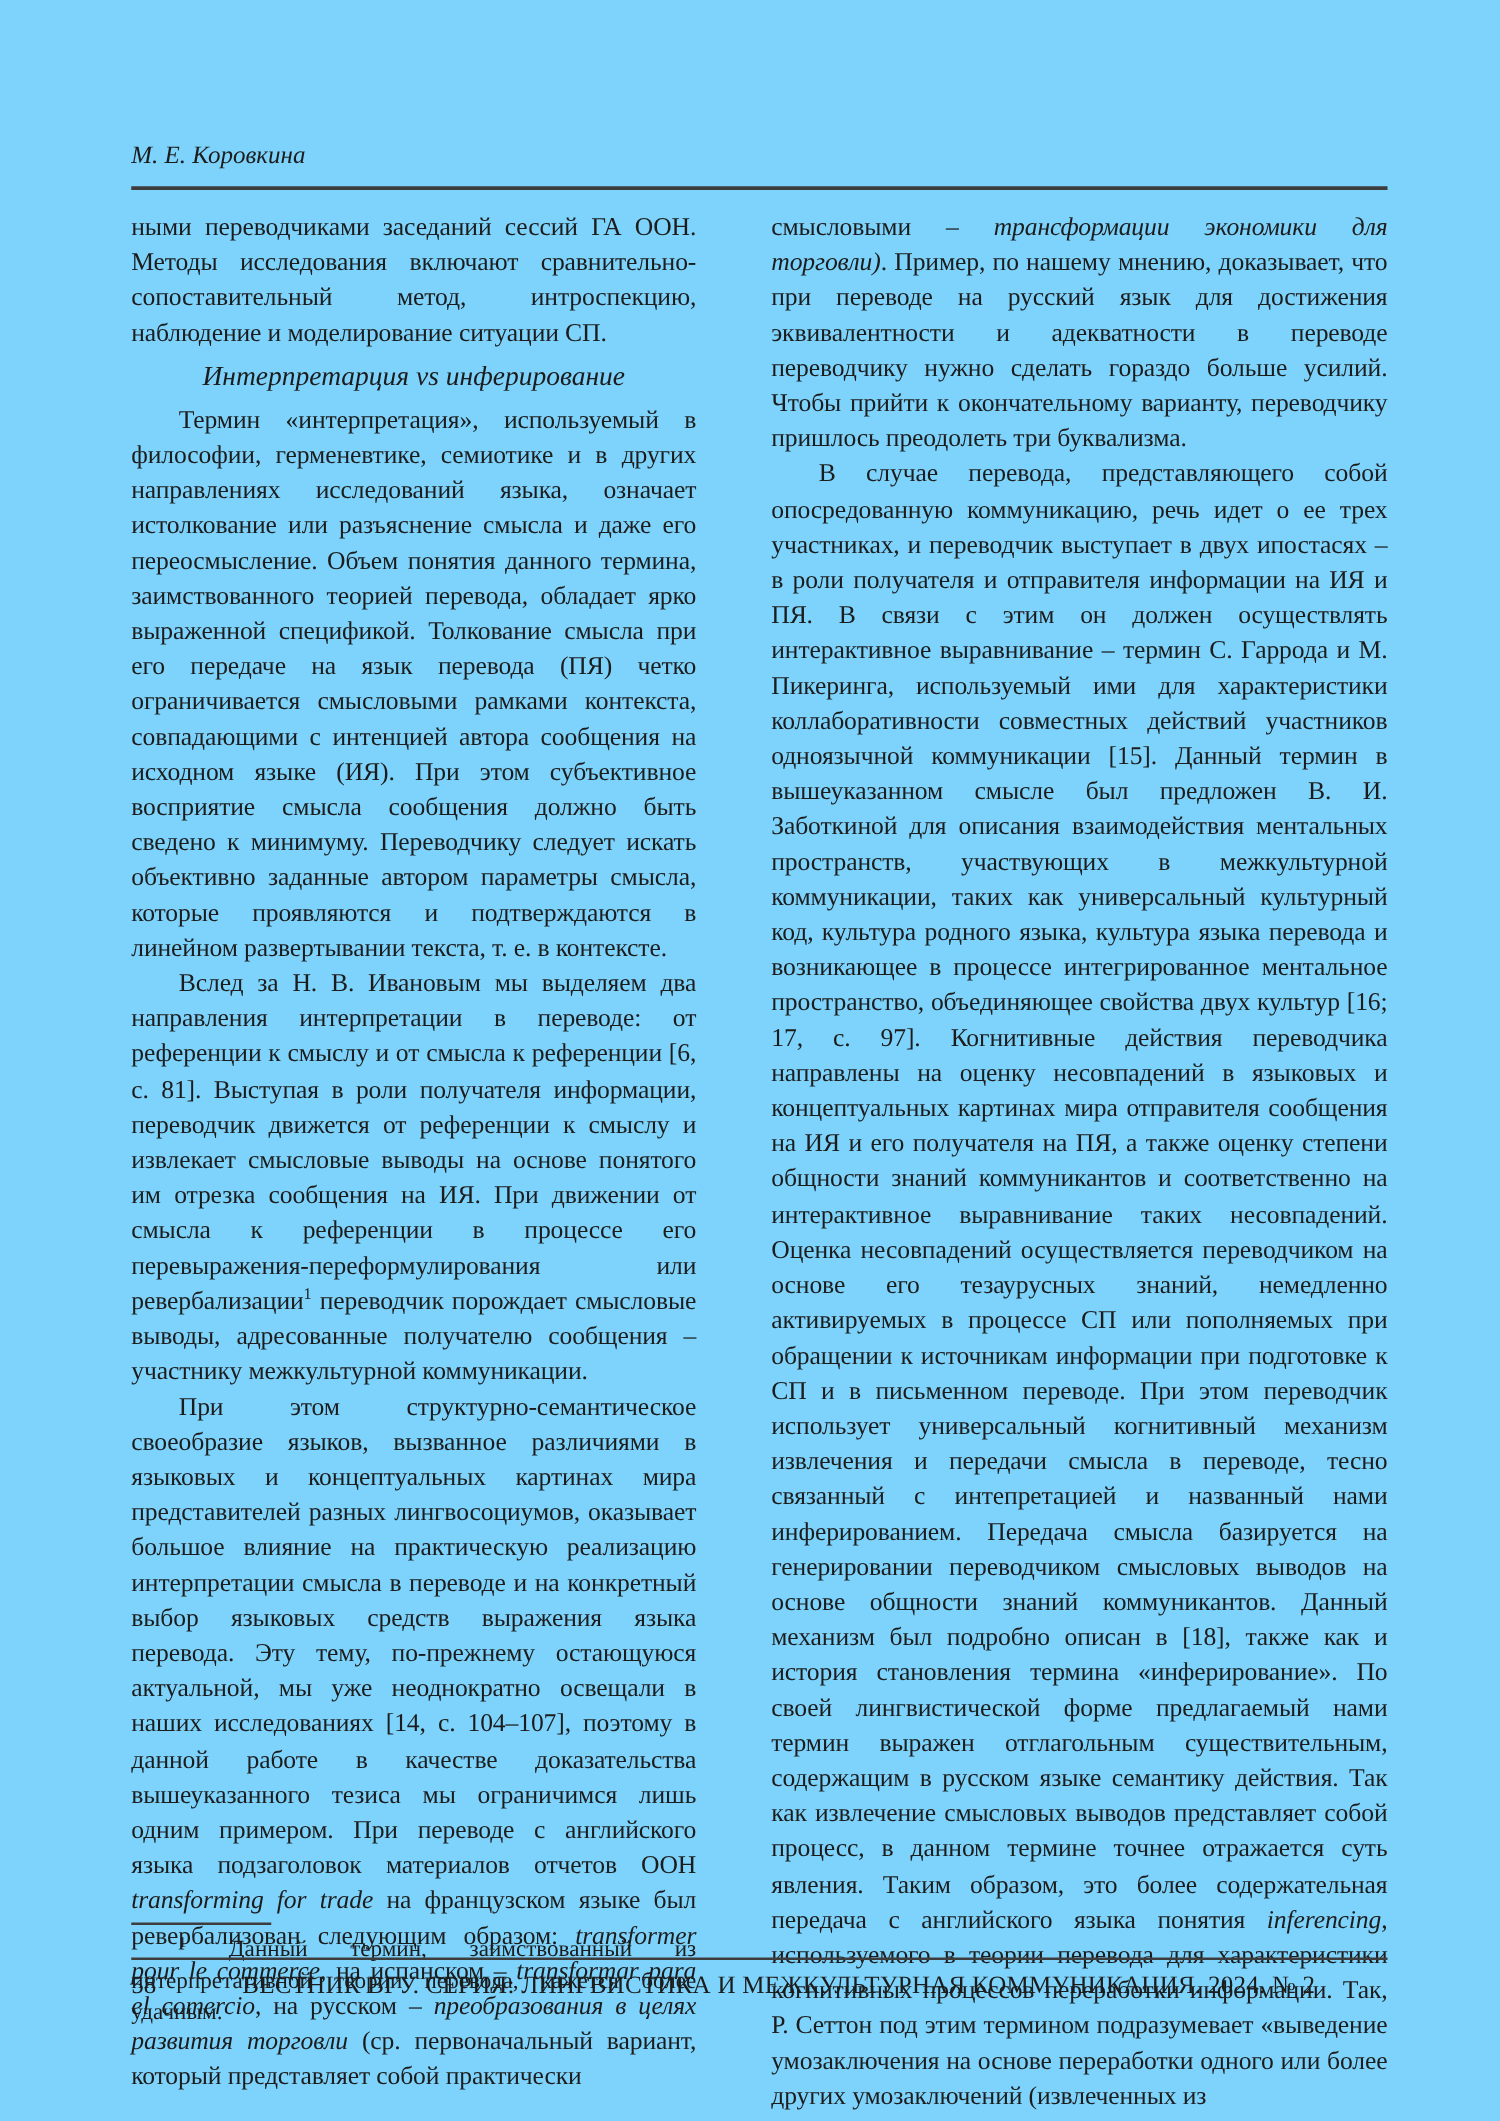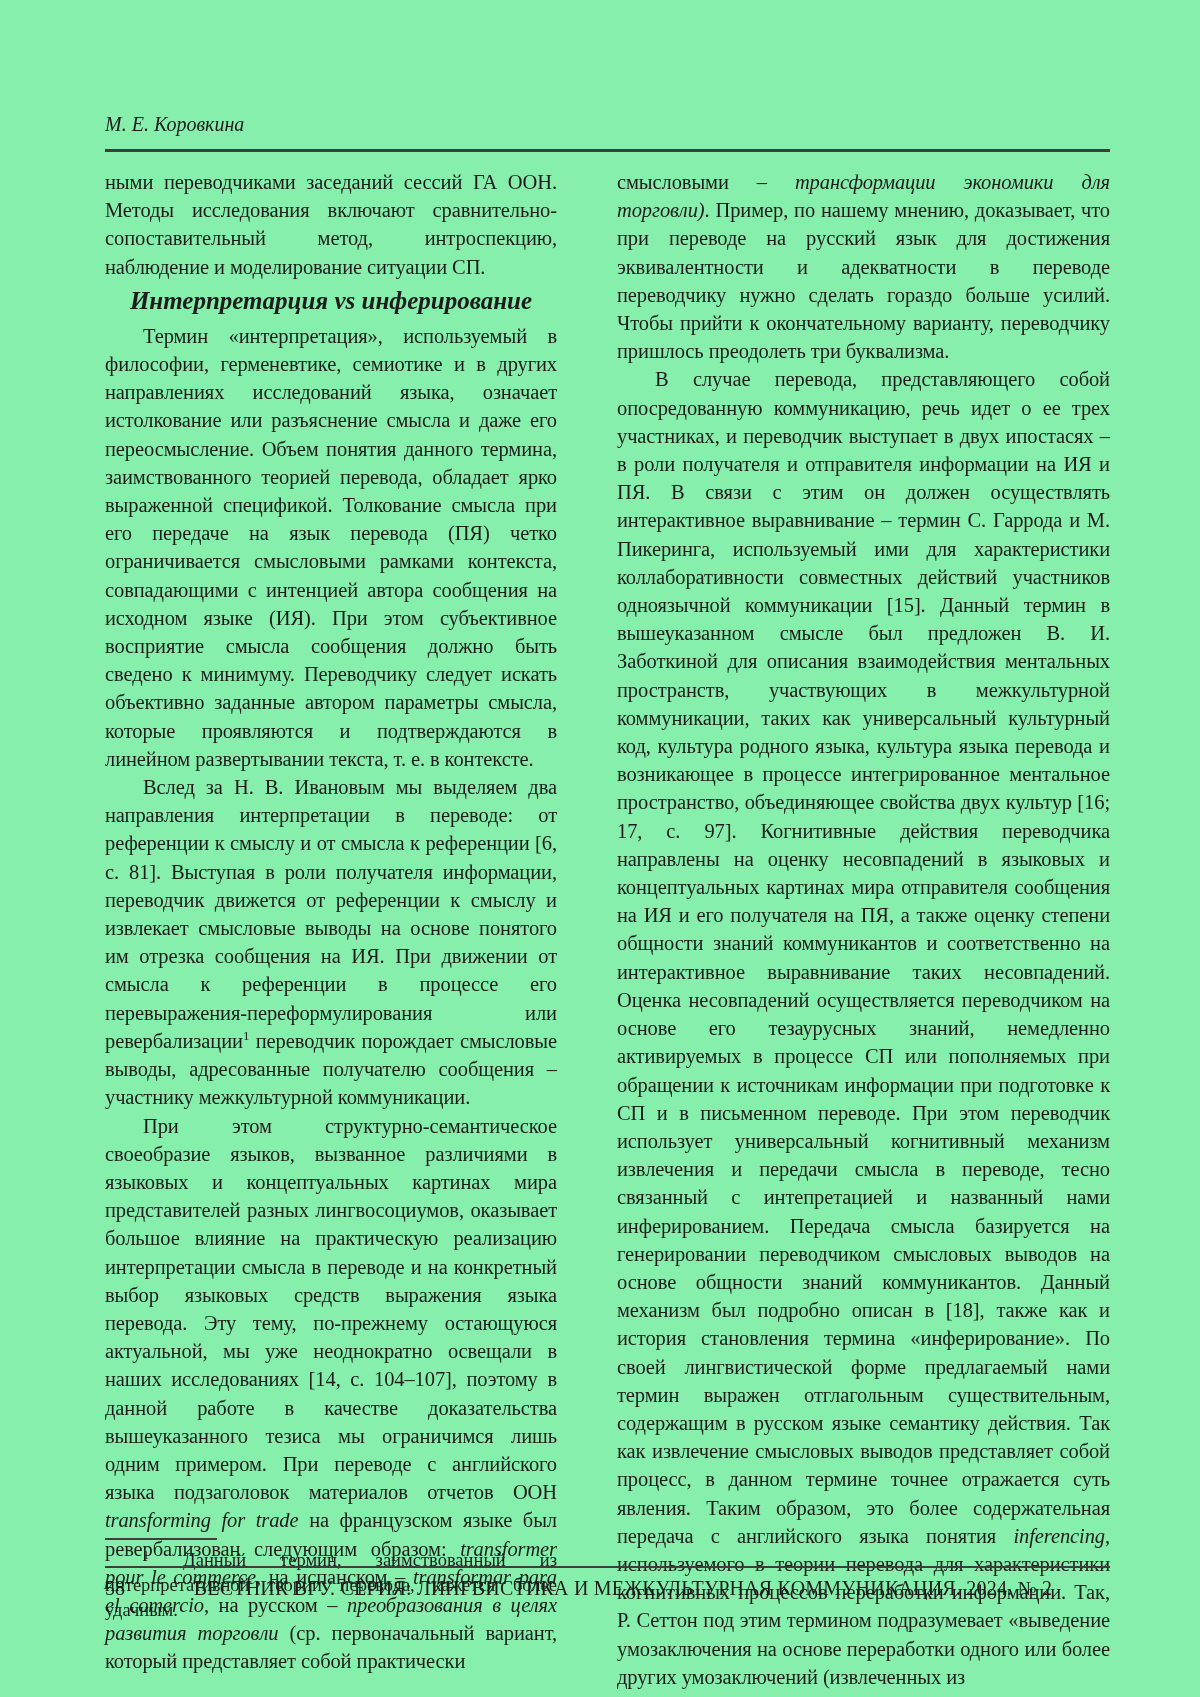--- a/index.html
+++ b/index.html
@@ -4,21 +4,21 @@
 <style>
   html, body {
     margin: 0;
     padding: 0;
     background: #ffffff;
   }
   .page {
     position: relative;
     width: 1200px;
     height: 1697px;
-    background: #86efac;
+    background: #7dd3fc;
     color: #1c1c1c;
     font-family: "Liberation Serif", "DejaVu Serif", serif;
     overflow: hidden;
   }
   
   .running-header {
     position: absolute;
     left: 105px;
     right: 90px;
     top: 112px;
@@ -66,23 +66,23 @@
   .sec-heading {
     margin: 15px 0 4px 0;
     font-size: 20.5px;
     line-height: 27px;
     font-weight: bold;
     text-align: center;
     letter-spacing: 0.2px;
   }
   .sec-subheading {
     margin: 6px 0 8px 0;
-    font-size: 25px;
+    font-size: 22px;
     line-height: 27px;
-    font-weight: bold;
+    font-weight: normal;
     font-style: italic;
     text-align: center;
   }
   
   .footnote {
     position: absolute;
     left: 105px;
     width: 452px;
     top: 1538px;
   }

